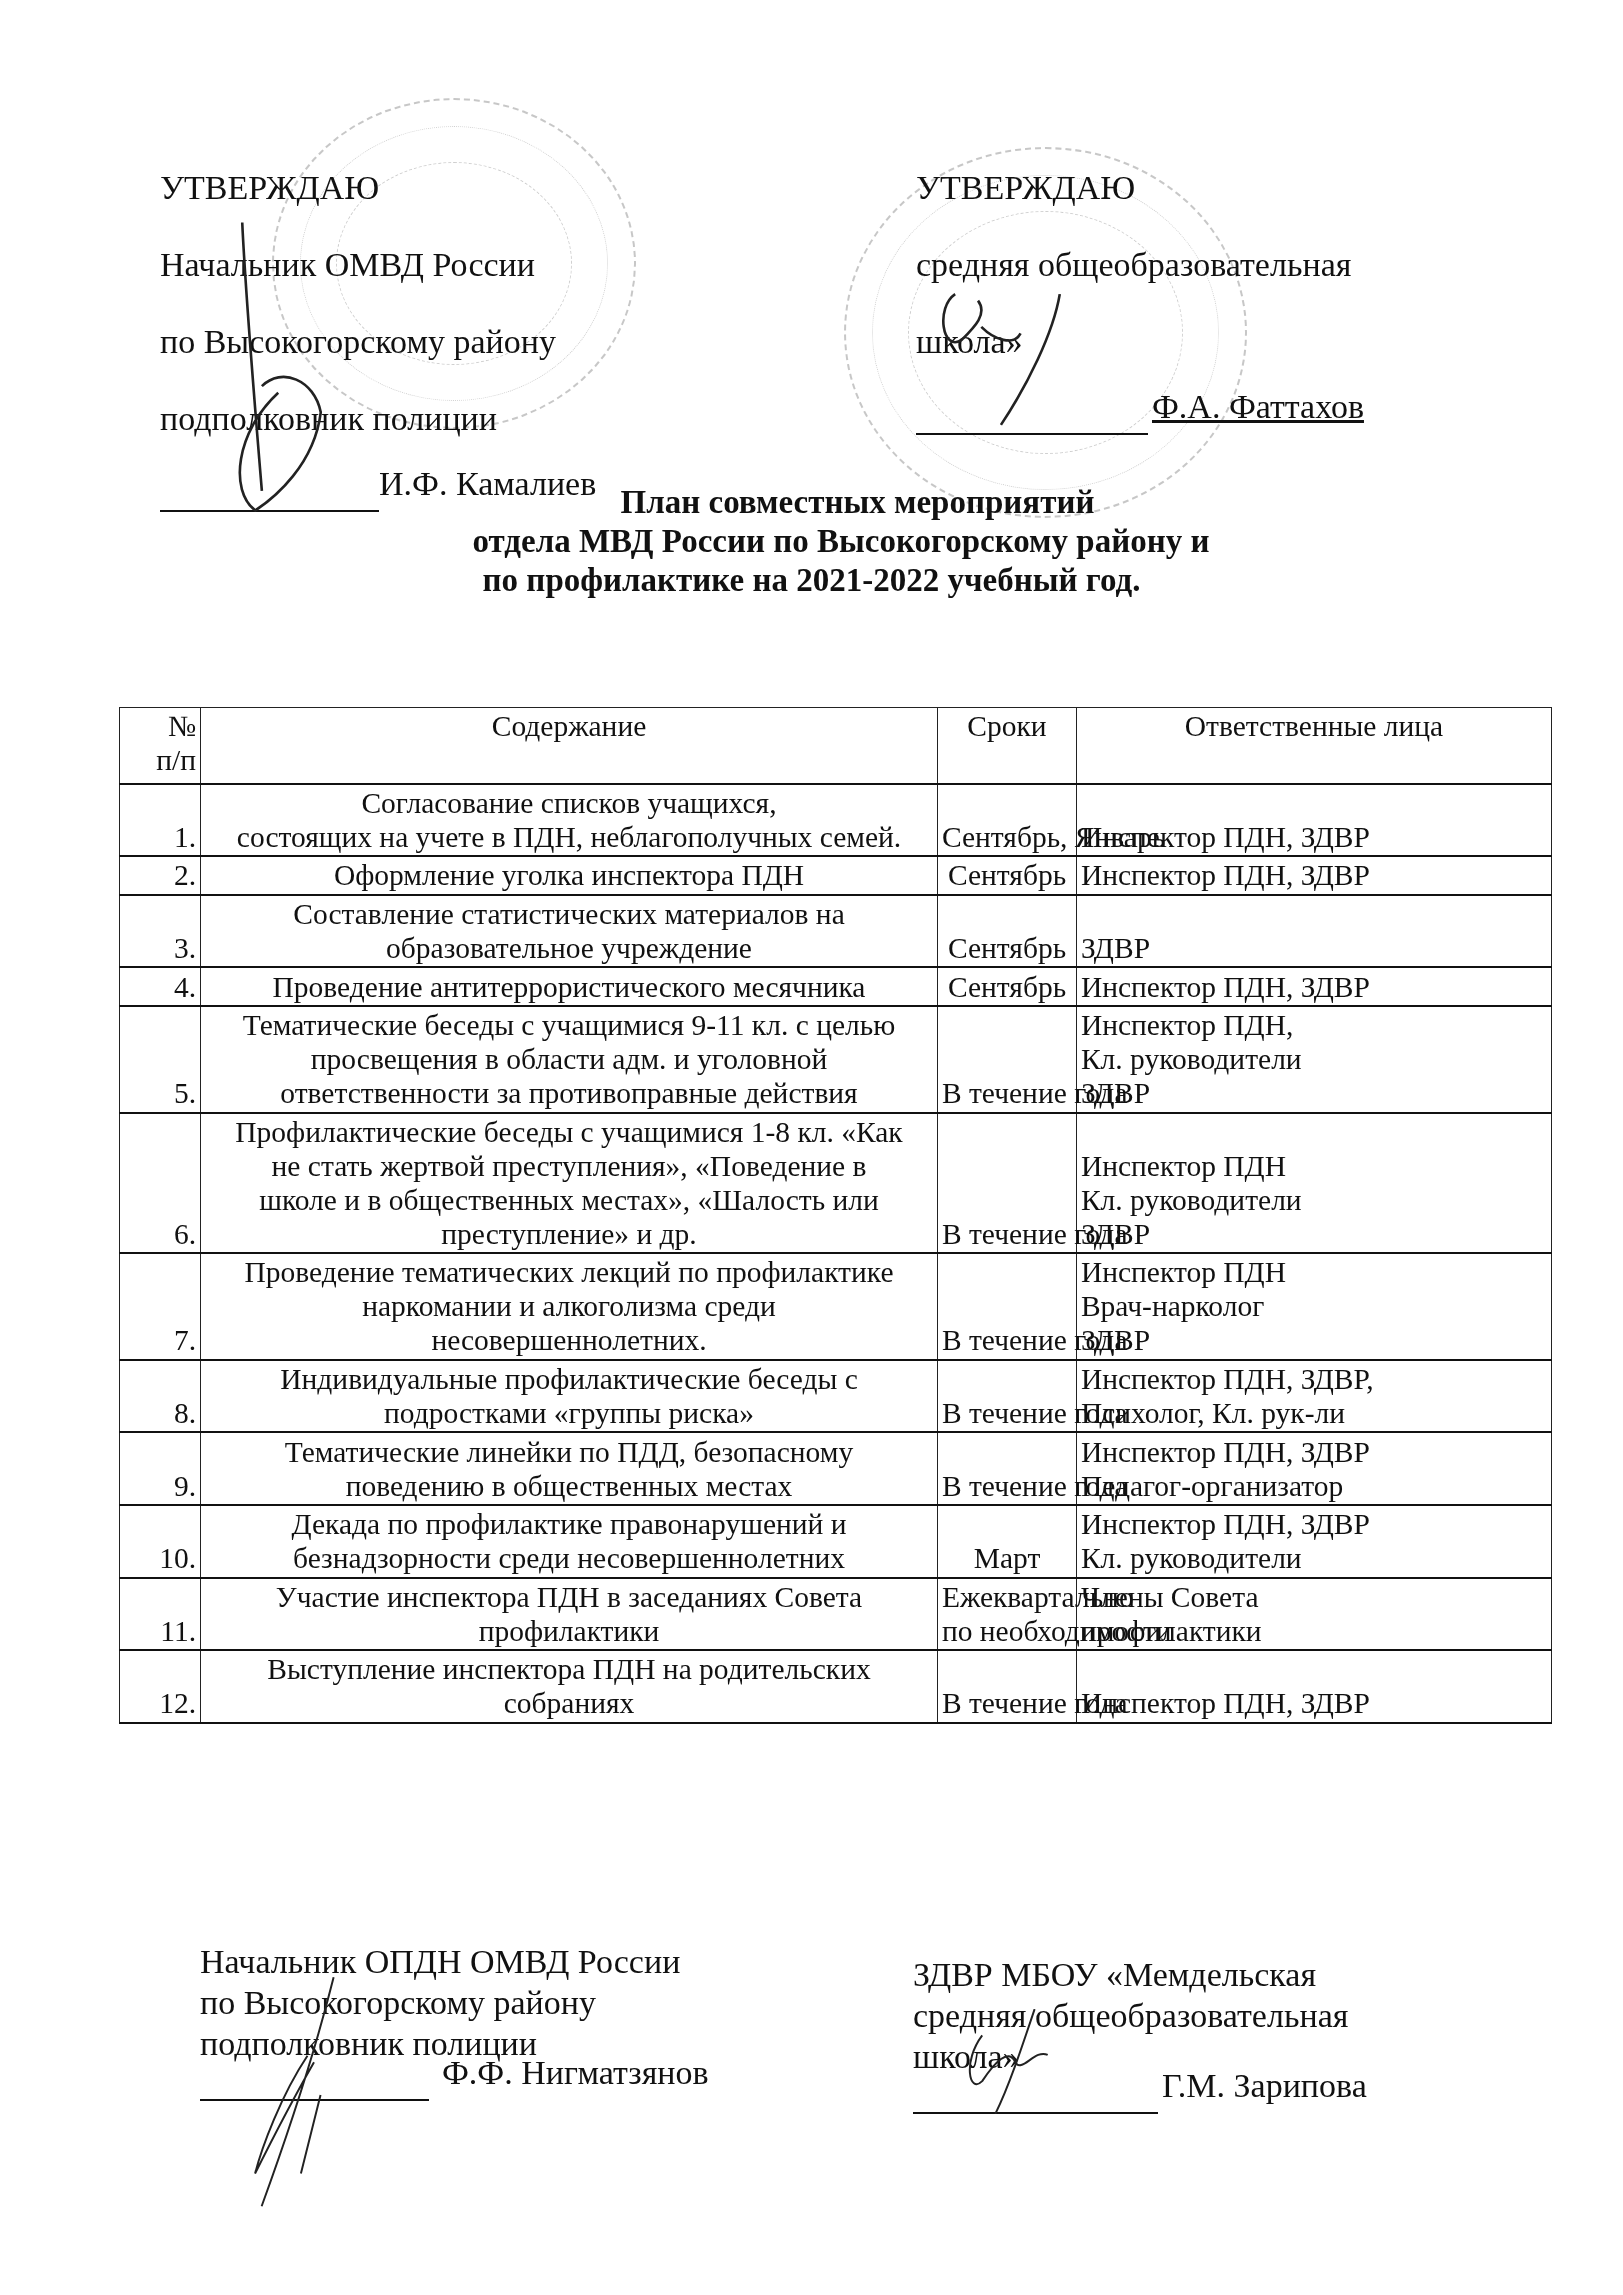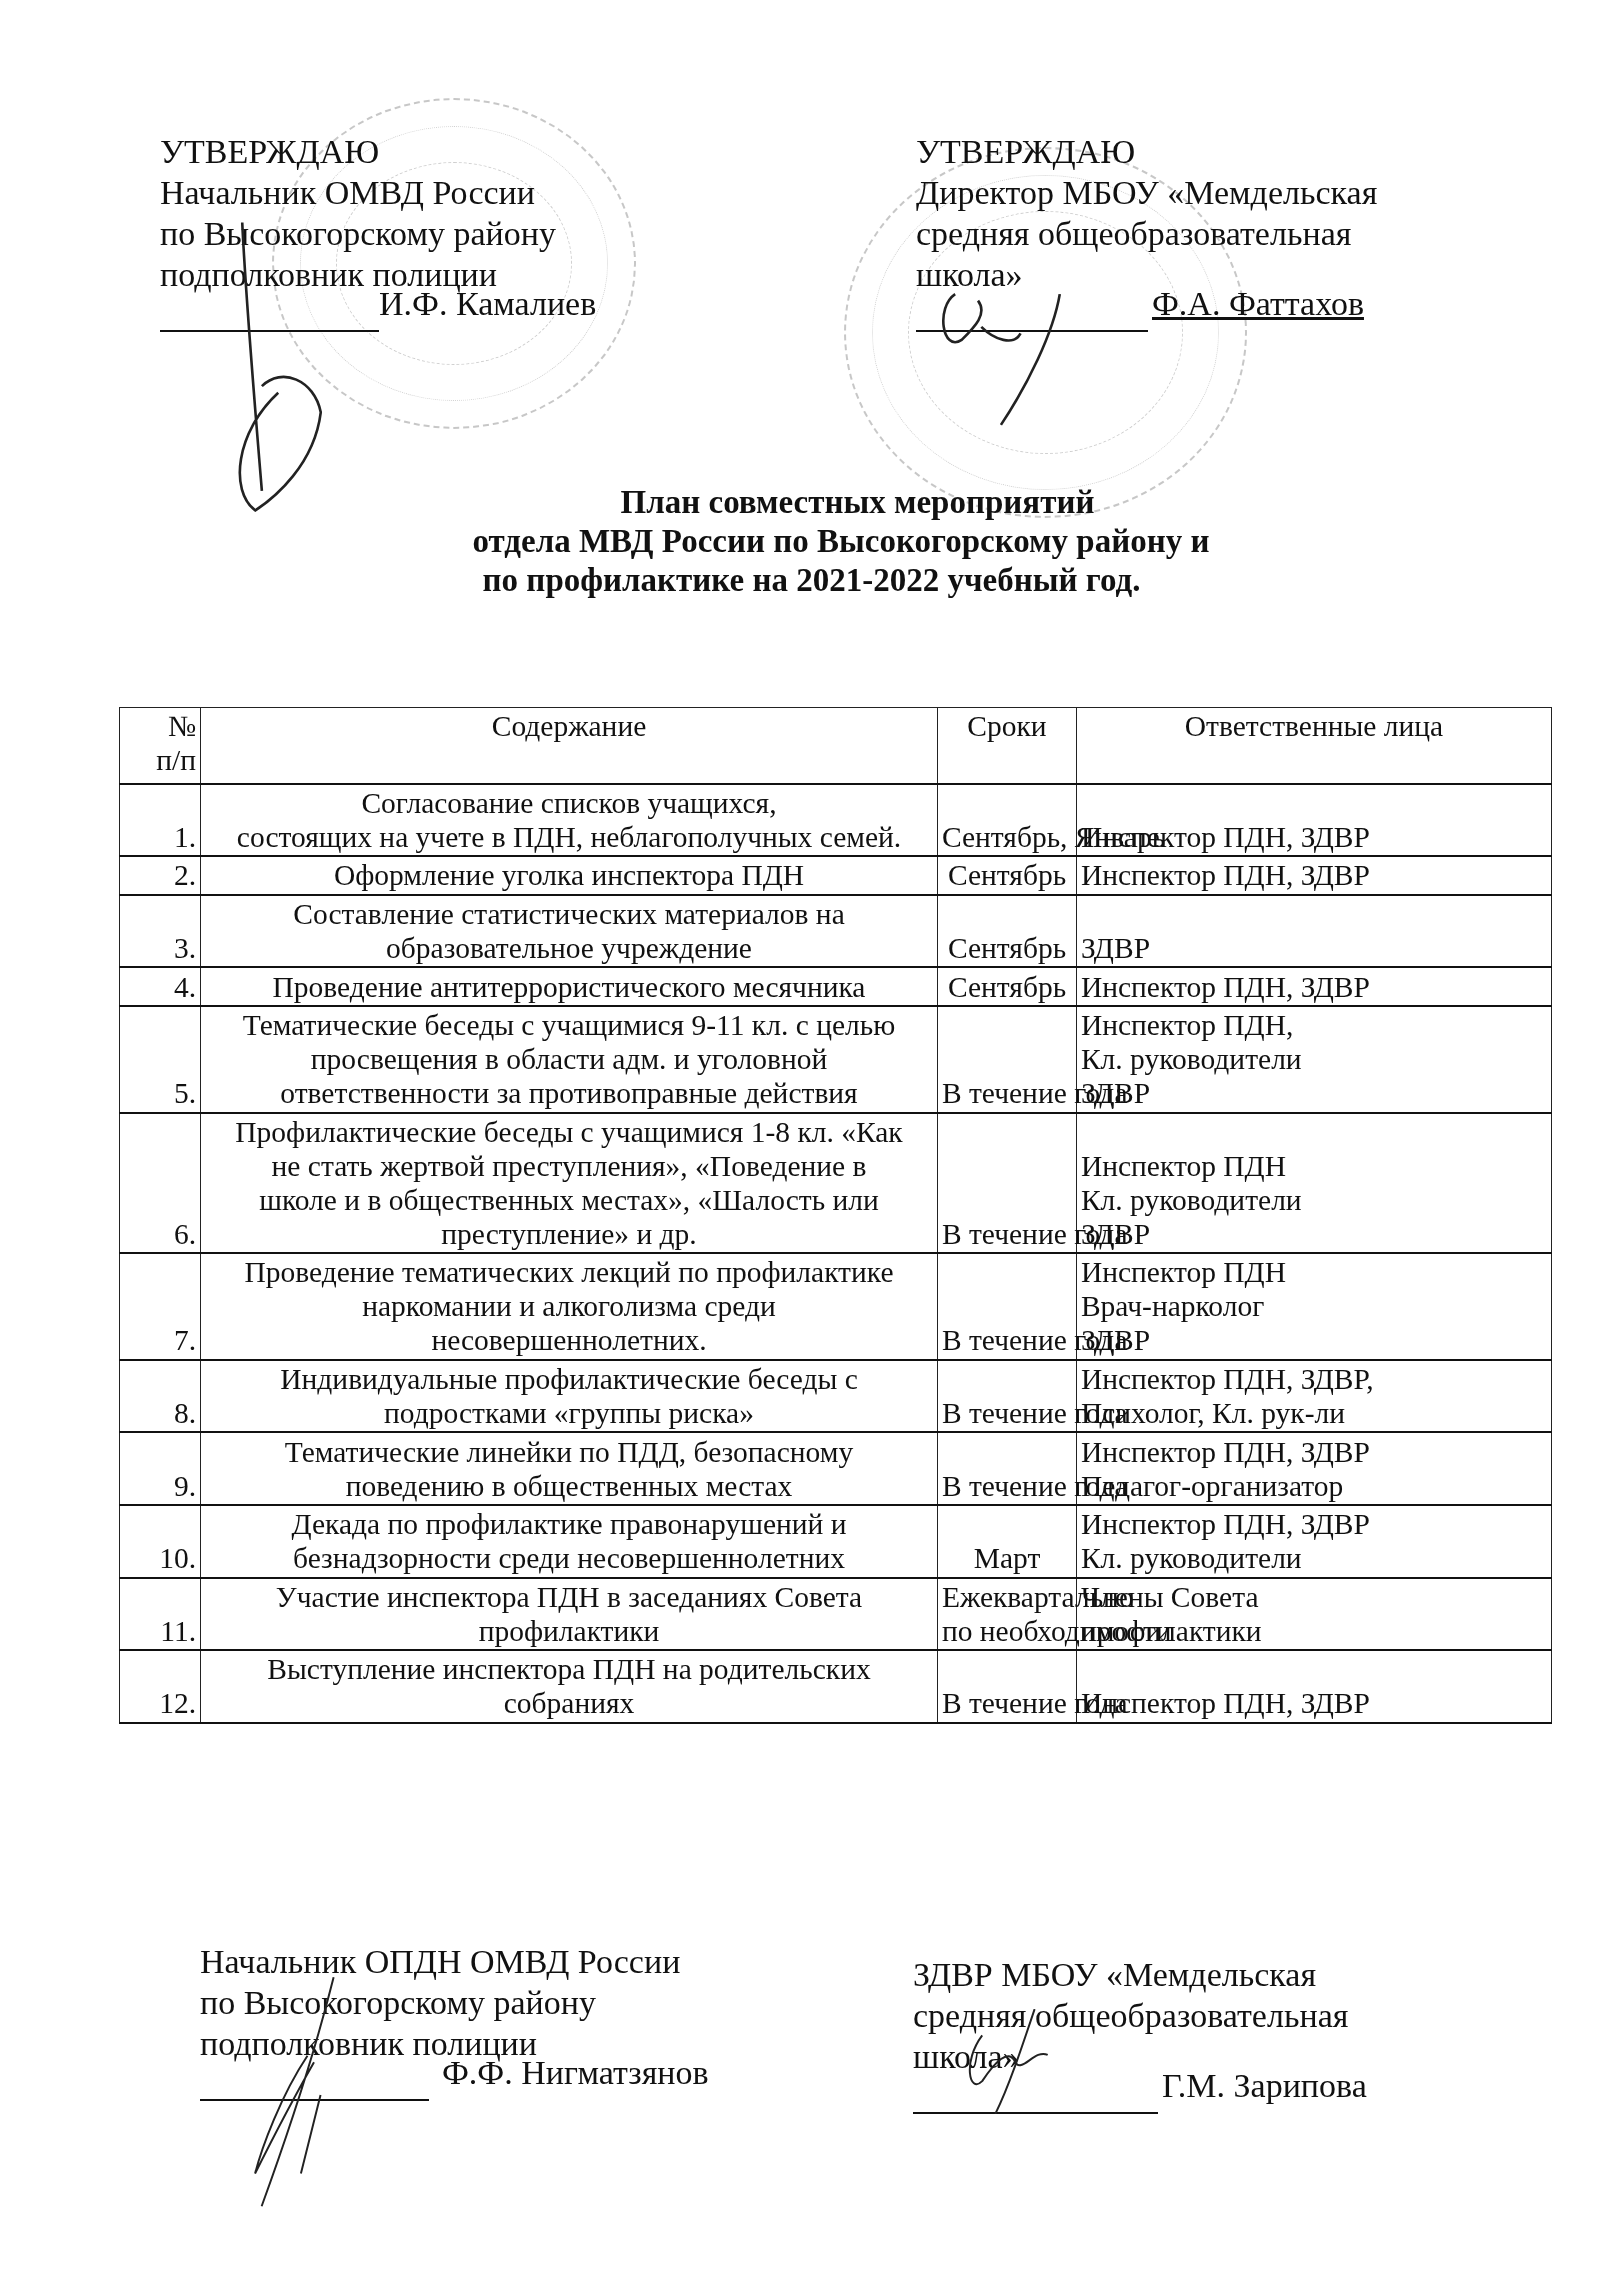--- a/index.html
+++ b/index.html
@@ -12,21 +12,21 @@
     border: 2px dashed #9a9a9a; opacity: 0.55;
   }
   .stamp::before, .stamp::after {
     content: ""; position: absolute; border-radius: 50%;
     border: 1.3px dotted #a8a8a8;
   }
   .stamp::before { inset: 26px; }
   .stamp::after { inset: 62px; border-style: dashed; }
 
   .approve { position: absolute; font-size: 34px; line-height: 41px; }
-  .approve div { white-space: nowrap; }
+  .approve div { white-space: nowrap; margin-top: 36px; }
   .sig-row { position: relative; height: 41px; }
   .sig-line { position: absolute; bottom: 3.9px; border-bottom: 2px solid #111; }
   .sig-name { position: absolute; bottom: 12px; white-space: nowrap; }
 
   .title {
     position: absolute; left: 0; width: 1623px; top: 483px;
     text-align: center; font-weight: bold; font-size: 33px; line-height: 39px;
   }
 
   table.plan {
@@ -68,21 +68,20 @@
     <span class="sig-line" style="left:0;width:219px;"></span>
     <span class="sig-name" style="left:219px;">И.Ф. Камалиев</span>
   </div>
 </div>
 <svg class="scribble" width="131" height="301" style="left:216px;top:216px;" viewBox="0 0 200 460">
   <path d="M40 10 C45 120 55 240 70 420 M95 270 C30 330 20 420 60 450 C90 430 150 380 160 300 C150 250 100 230 70 260" fill="none" stroke="#222" stroke-width="4"></path>
 </svg>
 
 <div class="approve" style="left:916px;top:131px;width:589px;">
   <div>УТВЕРЖДАЮ</div>
-  <div>Директор МБОУ «Мемдельская</div>
   <div>средняя общеобразовательная</div>
   <div>школа»</div>
   <div class="sig-row">
     <span class="sig-line" style="left:0;width:232px;"></span>
     <span class="sig-name" style="left:236px;text-decoration:underline;">Ф.А. Фаттахов</span>
   </div>
 </div>
 <svg class="scribble" width="170" height="157" style="left:929px;top:281px;" viewBox="0 0 260 240">
   <path d="M40 20 C10 40 20 110 50 90 C70 70 90 50 75 30 M80 70 C100 90 130 100 140 80 M200 20 C190 80 150 160 110 220" fill="none" stroke="#222" stroke-width="4"></path>
 </svg>

